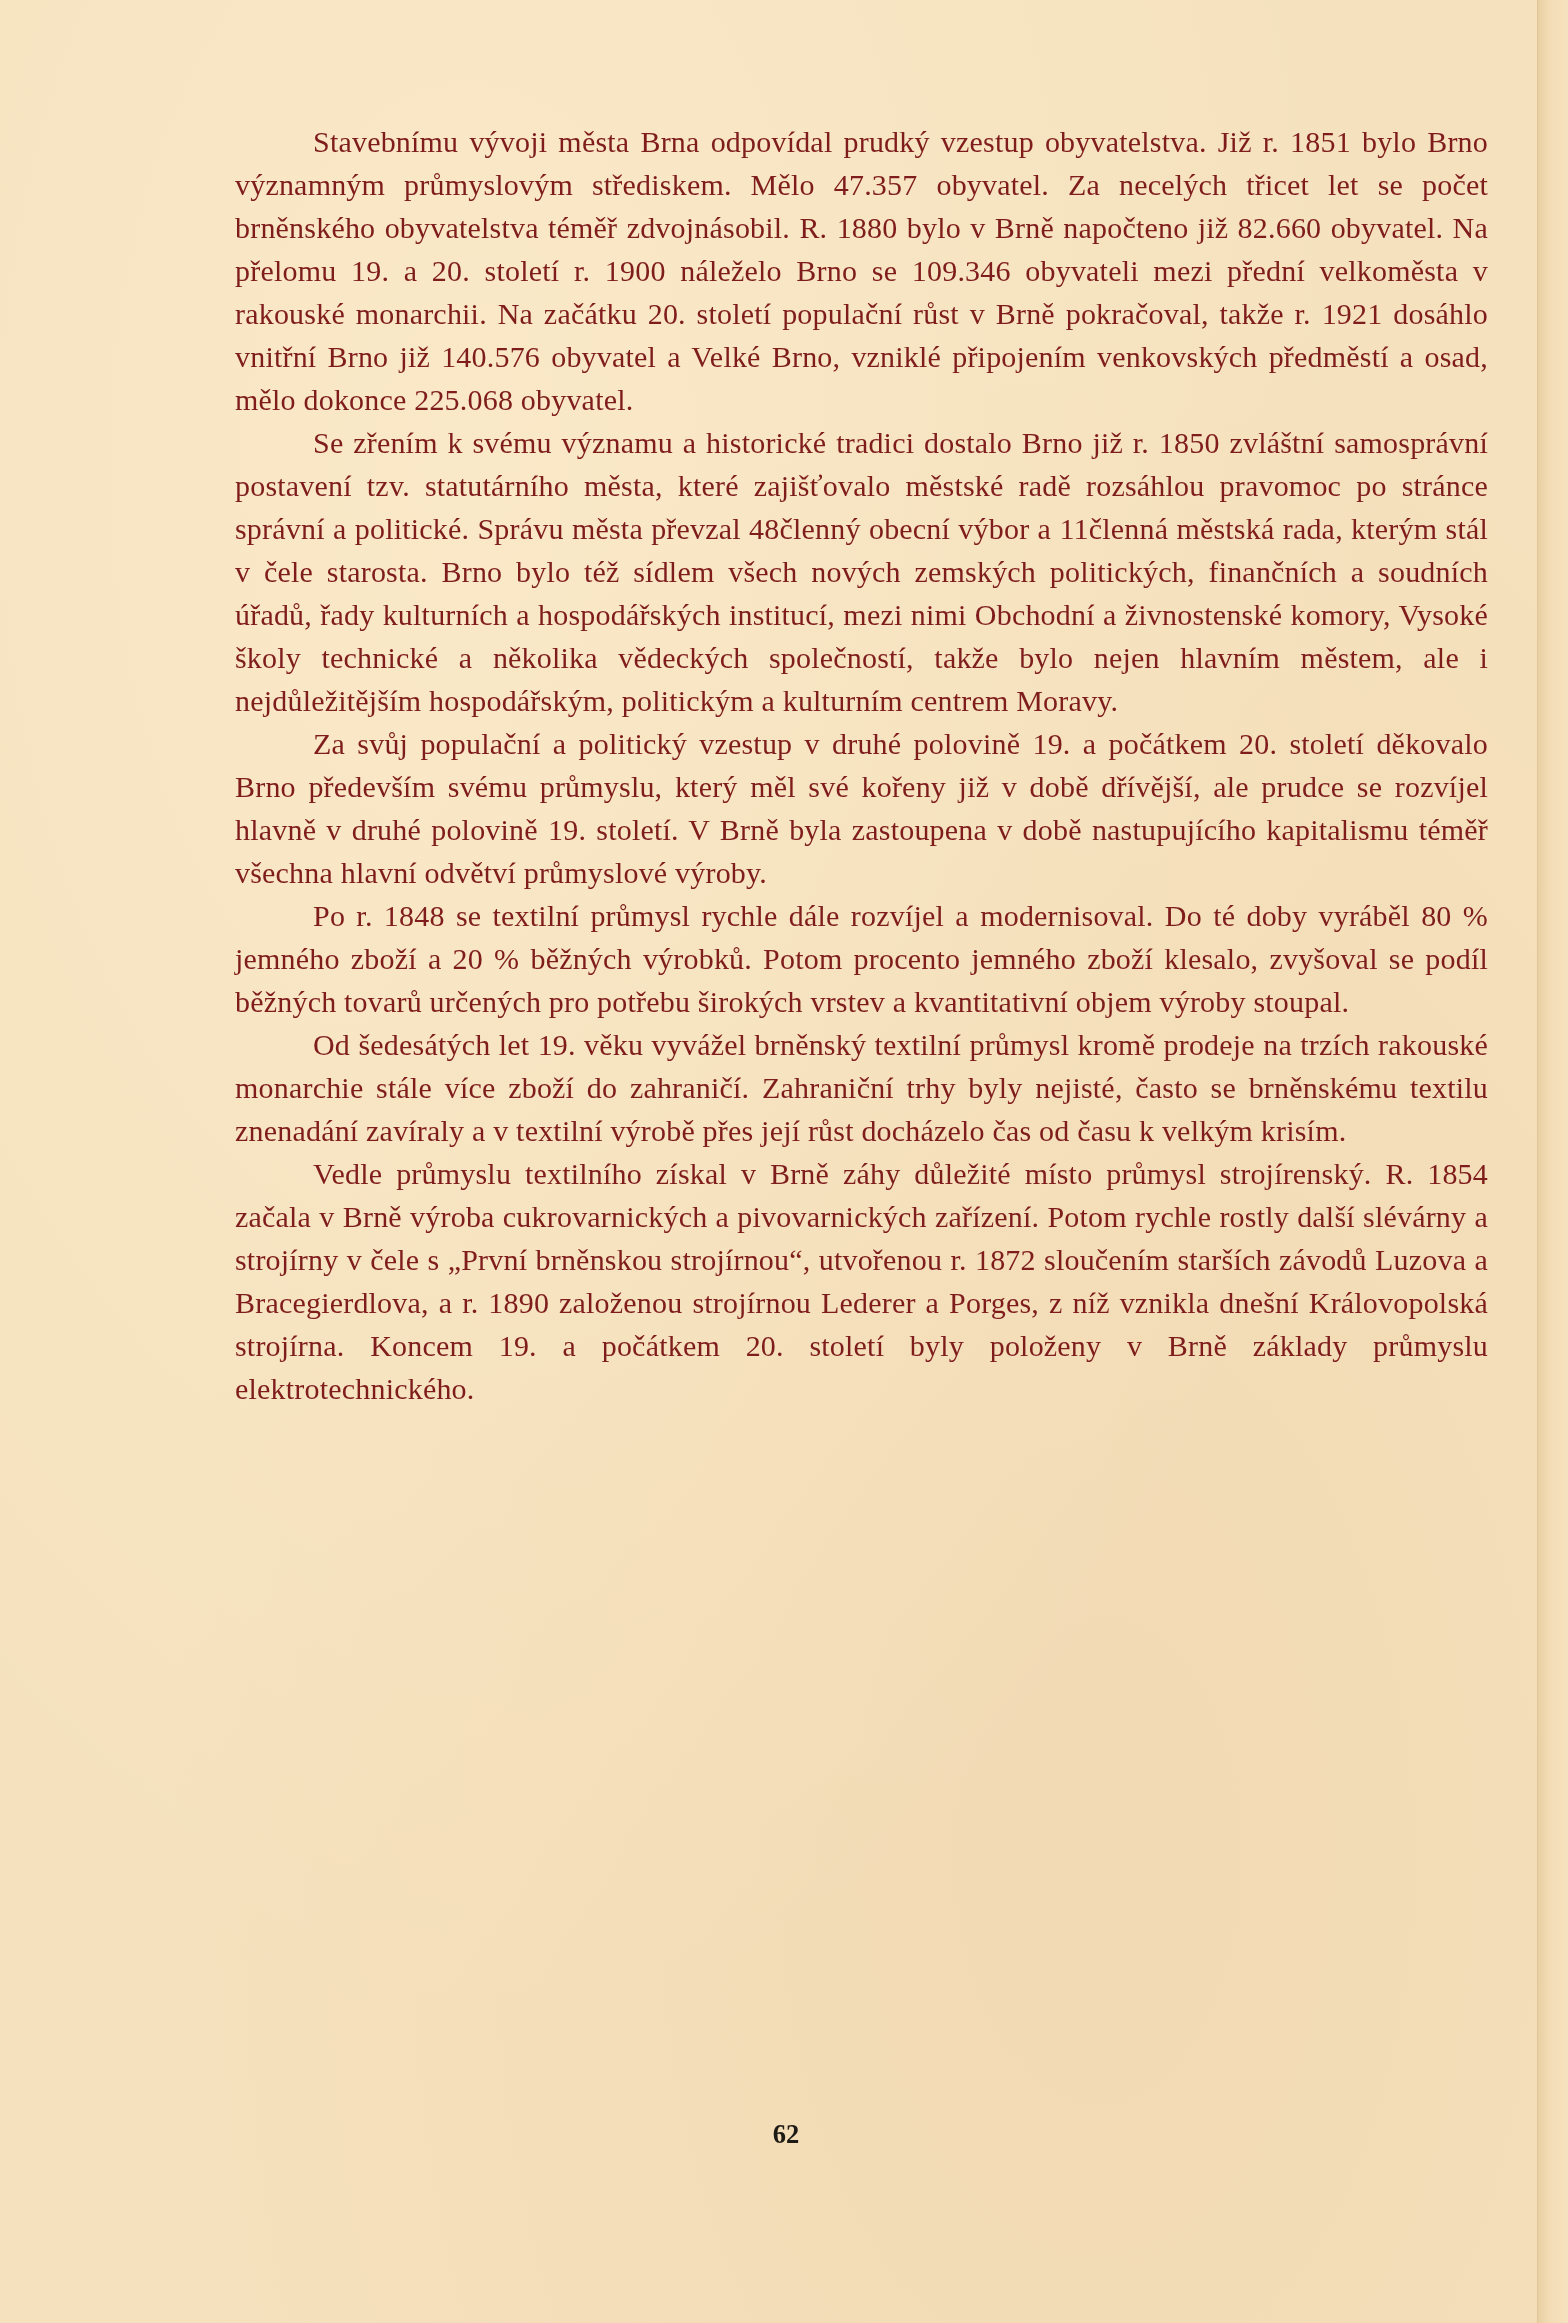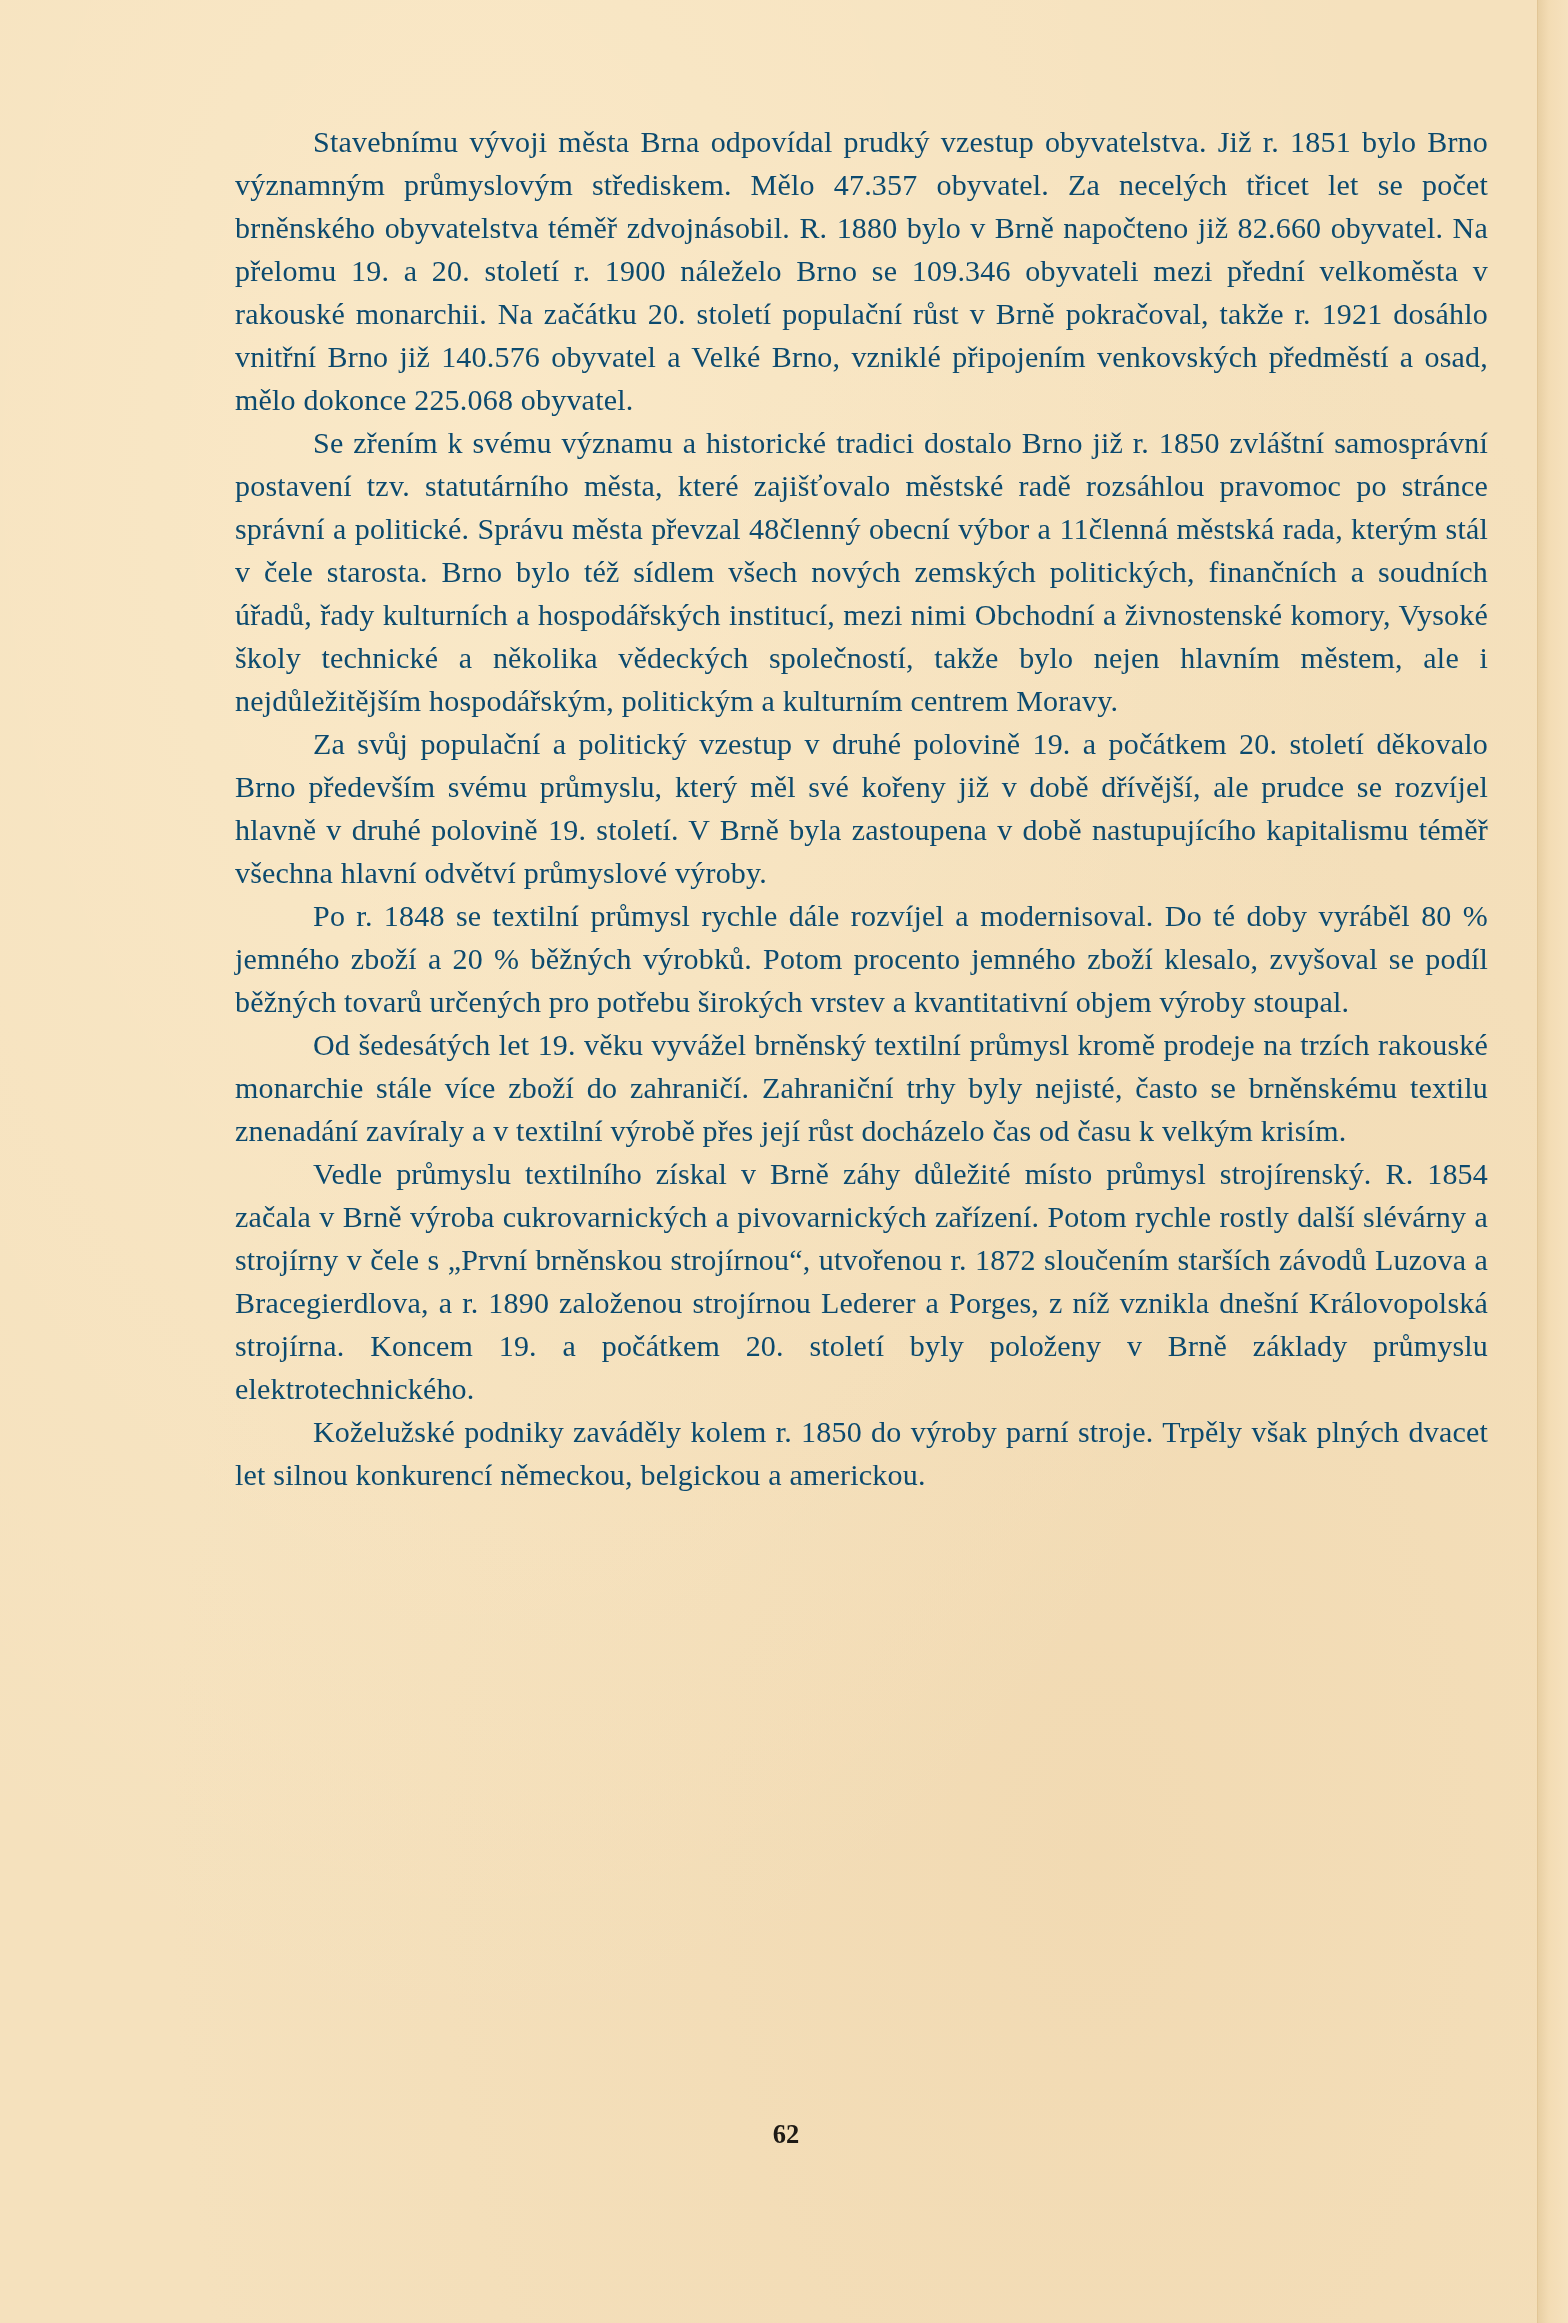--- a/index.html
+++ b/index.html
@@ -30,21 +30,21 @@
     border-left: 1px solid #e2c696;
   }
   .text-block {
     position: absolute;
     left: 235px;
     top: 120px;
     width: 1253px;
     font-family: "Liberation Serif", "DejaVu Serif", serif;
     font-size: 30px;
     line-height: 43px;
-    color: #0c4a6e;
+    color: #7f1d1d;
     text-align: justify;
     letter-spacing: 0.2px;
   }
   .text-block p {
     margin: 0;
     text-indent: 78px;
     text-align-last: left;
   }
   .page-number {
     position: absolute;
@@ -65,17 +65,16 @@
 <div class="paper"></div>
 <div class="fold"></div>
 
 <div class="text-block">
   <p>Stavebnímu vývoji města Brna odpovídal prudký vzestup obyvatelstva. Již r. 1851 bylo Brno významným průmyslovým střediskem. Mělo 47.357 obyvatel. Za necelých třicet let se počet brněnského obyvatelstva téměř zdvojnásobil. R. 1880 bylo v Brně napočteno již 82.660 obyvatel. Na přelomu 19. a 20. století r. 1900 náleželo Brno se 109.346 obyvateli mezi přední velkoměsta v rakouské monarchii. Na začátku 20. století populační růst v Brně pokračoval, takže r. 1921 dosáhlo vnitřní Brno již 140.576 obyvatel a Velké Brno, vzniklé připojením venkovských předměstí a osad, mělo dokonce 225.068 obyvatel.</p>
   <p>Se zřením k svému významu a historické tradici dostalo Brno již r. 1850 zvláštní samosprávní postavení tzv. statutárního města, které zajišťovalo městské radě rozsáhlou pravomoc po stránce správní a politické. Správu města převzal 48členný obecní výbor a 11členná městská rada, kterým stál v čele starosta. Brno bylo též sídlem všech nových zemských politických, finančních a soudních úřadů, řady kulturních a hospodářských institucí, mezi nimi Obchodní a živnostenské komory, Vysoké školy technické a několika vědeckých společností, takže bylo nejen hlavním městem, ale i nejdůležitějším hospodářským, politickým a kulturním centrem Moravy.</p>
   <p>Za svůj populační a politický vzestup v druhé polovině 19. a počátkem 20. století děkovalo Brno především svému průmyslu, který měl své kořeny již v době dřívější, ale prudce se rozvíjel hlavně v druhé polovině 19. století. V Brně byla zastoupena v době nastupujícího kapitalismu téměř všechna hlavní odvětví průmyslové výroby.</p>
   <p>Po r. 1848 se textilní průmysl rychle dále rozvíjel a modernisoval. Do té doby vyráběl 80 % jemného zboží a 20 % běžných výrobků. Potom procento jemného zboží klesalo, zvyšoval se podíl běžných tovarů určených pro potřebu širokých vrstev a kvantitativní objem výroby stoupal.</p>
   <p>Od šedesátých let 19. věku vyvážel brněnský textilní průmysl kromě prodeje na trzích rakouské monarchie stále více zboží do zahraničí. Zahraniční trhy byly nejisté, často se brněnskému textilu znenadání zavíraly a v textilní výrobě přes její růst docházelo čas od času k velkým krisím.</p>
   <p>Vedle průmyslu textilního získal v Brně záhy důležité místo průmysl strojírenský. R. 1854 začala v Brně výroba cukrovarnických a pivovarnických zařízení. Potom rychle rostly další slévárny a strojírny v čele s „První brněnskou strojírnou“, utvořenou r. 1872 sloučením starších závodů Luzova a Bracegierdlova, a r. 1890 založenou strojírnou Lederer a Porges, z níž vznikla dnešní Královopolská strojírna. Koncem 19. a počátkem 20. století byly položeny v Brně základy průmyslu elektrotechnického.</p>
-  <p>Koželužské podniky zaváděly kolem r. 1850 do výroby parní stroje. Trpěly však plných dvacet let silnou konkurencí německou, belgickou a americkou.</p>
 </div>
 
 <div class="page-number">62</div>
 
 
 </body></html>

